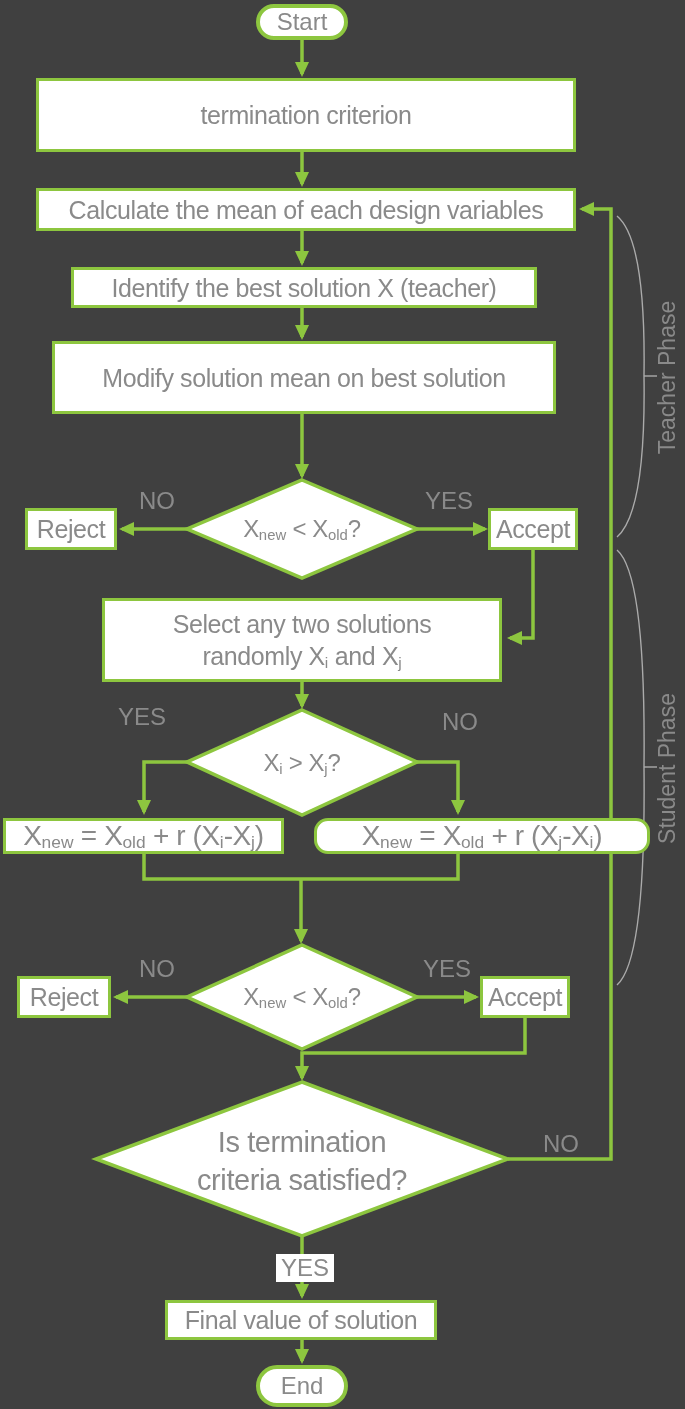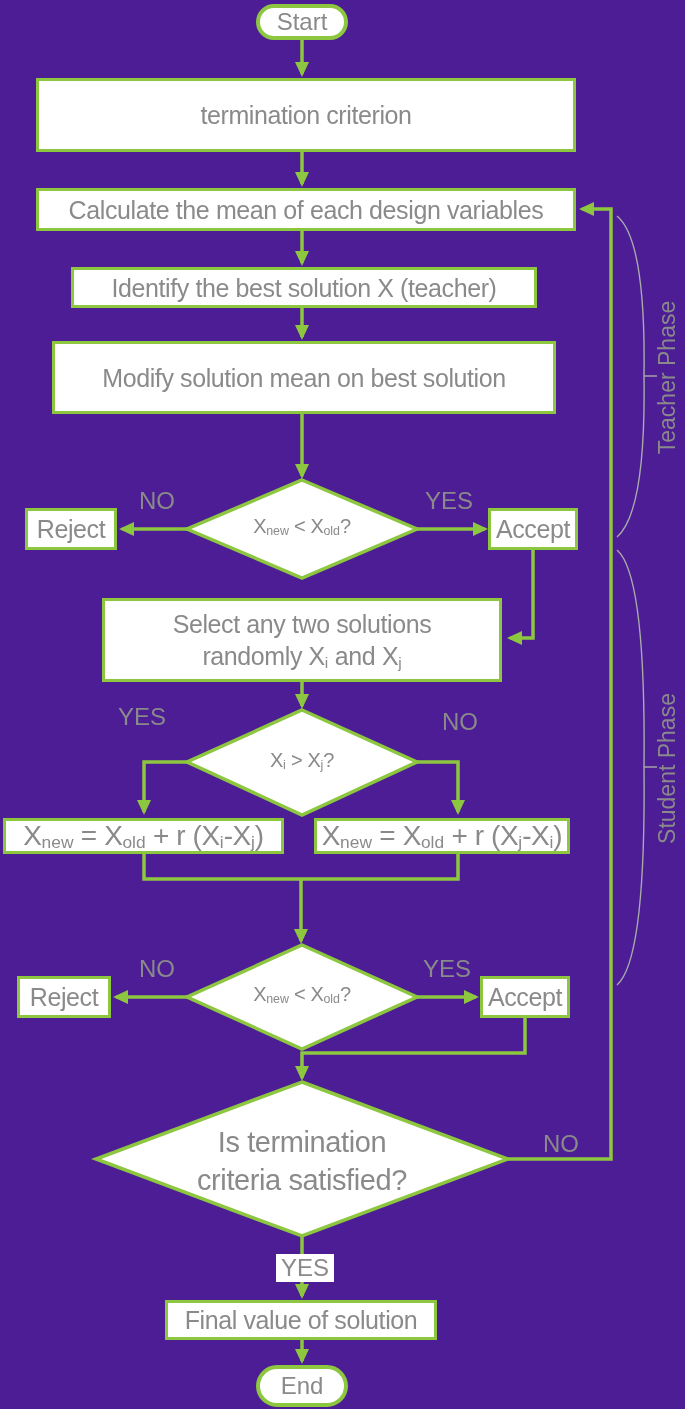--- a/index.html
+++ b/index.html
@@ -1,32 +1,32 @@
 <!DOCTYPE html>
 <html><head>
 <meta charset="utf-8">
 <style>
   html,body{margin:0;padding:0;background:#ffffff;}
   #canvas{
-    position:relative;width:685px;height:1409px;background:#4c1d95;
+    position:relative;width:685px;height:1409px;background:#404040;
     font-family:"Liberation Sans",sans-serif;color:#8a8a8a;overflow:hidden;
   }
   .abs{position:absolute;box-sizing:border-box;}
   svg{position:absolute;left:0;top:0;}
   .node{
     background:#ffffff;border:3px solid #8dc63f;color:#8a8a8a;
     display:flex;flex-direction:column;align-items:center;justify-content:center;
     text-align:center;z-index:2;
   }
   .oval{border-width:4px;border-radius:21px;font-size:24px;}
   .proc{font-size:25px;letter-spacing:-0.4px;line-height:1.28;}
   .small{font-size:28px;letter-spacing:-0.4px;}
   .dtext{
     position:absolute;z-index:3;color:#8a8a8a;text-align:center;
-    font-size:20px;letter-spacing:-0.4px;line-height:1.3;background:transparent;
+    font-size:24px;letter-spacing:-0.4px;line-height:1.3;background:transparent;
   }
   .dtext.big{font-size:29px;}
   .elabel{
     position:absolute;z-index:3;color:#8a8a8a;font-size:24px;text-align:center;
   }
   .elabel.onwire{background:#ffffff;padding:0 3px;z-index:4;}
   .phase{
     position:absolute;z-index:3;color:#8a8a8a;font-size:23px;white-space:nowrap;
     width:154px;text-align:center;transform:rotate(-90deg);transform-origin:center;
   }
@@ -114,21 +114,21 @@
     <div><span>randomly X</span><span class="sub">i</span><span> and X</span><span class="sub">j</span></div>
   </div>
 
   <div class="dtext" style="left:202px;top:747px;width:200px;"><span>X</span><span class="sub">i</span><span> &gt; X</span><span class="sub">j</span><span>?</span></div>
   <div class="elabel" style="left:117px;top:703px;width:50px;">YES</div>
   <div class="elabel" style="left:437px;top:708px;width:46px;">NO</div>
 
   <div class="abs node small" style="left:3px;top:818px;width:281px;height:36px;">
     <div><span>X</span><span class="sub">new</span><span> = X</span><span class="sub">old</span><span> + r (X</span><span class="sub">i</span><span>-X</span><span class="sub">j</span><span>)</span></div>
   </div>
-  <div class="abs node small" style="left:314px;top:818px;width:256px;height:36px;">
+  <div class="abs node small" style="left:314px;top:818px;width:336px;height:36px;border-radius:14px;">
     <div><span>X</span><span class="sub">new</span><span> = X</span><span class="sub">old</span><span> + r (X</span><span class="sub">j</span><span>-X</span><span class="sub">i</span><span>)</span></div>
   </div>
 
   <div class="dtext" style="left:182px;top:981px;width:240px;"><span>X</span><span class="sub">new</span><span> &lt; X</span><span class="sub">old</span><span>?</span></div>
   <div class="elabel" style="left:135px;top:955px;width:44px;">NO</div>
   <div class="elabel" style="left:423px;top:955px;width:48px;">YES</div>
 
   <div class="abs node proc" style="left:17px;top:976px;width:94px;height:42px;">
     <div>Reject</div>
   </div>

